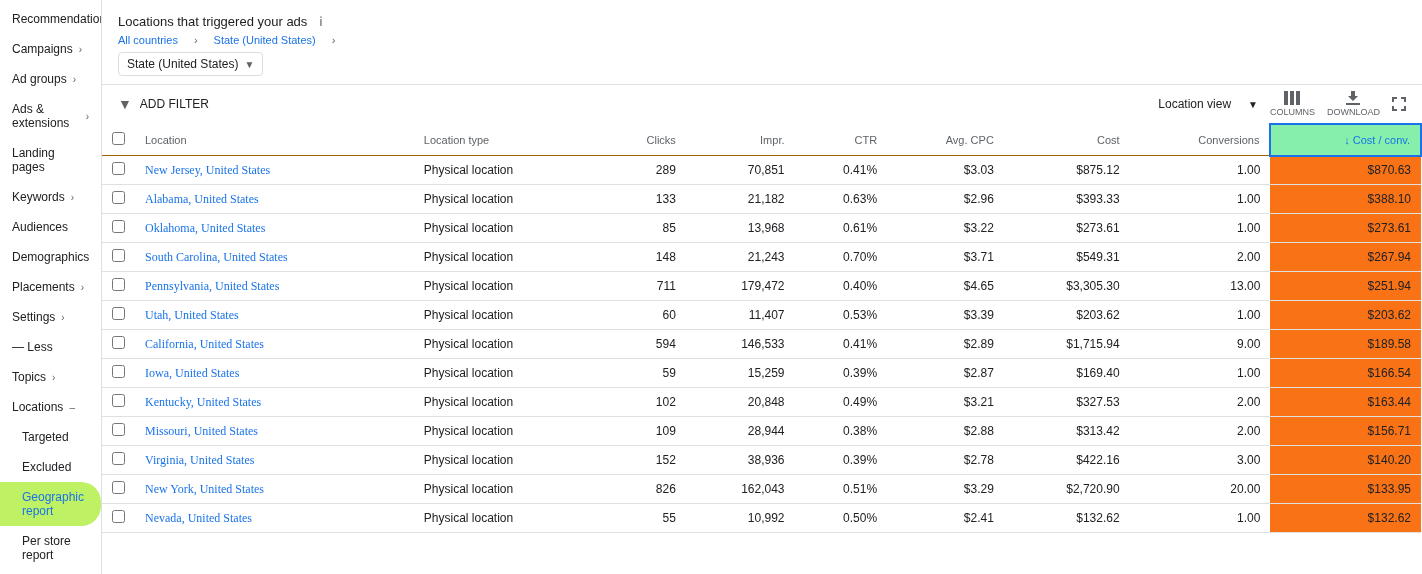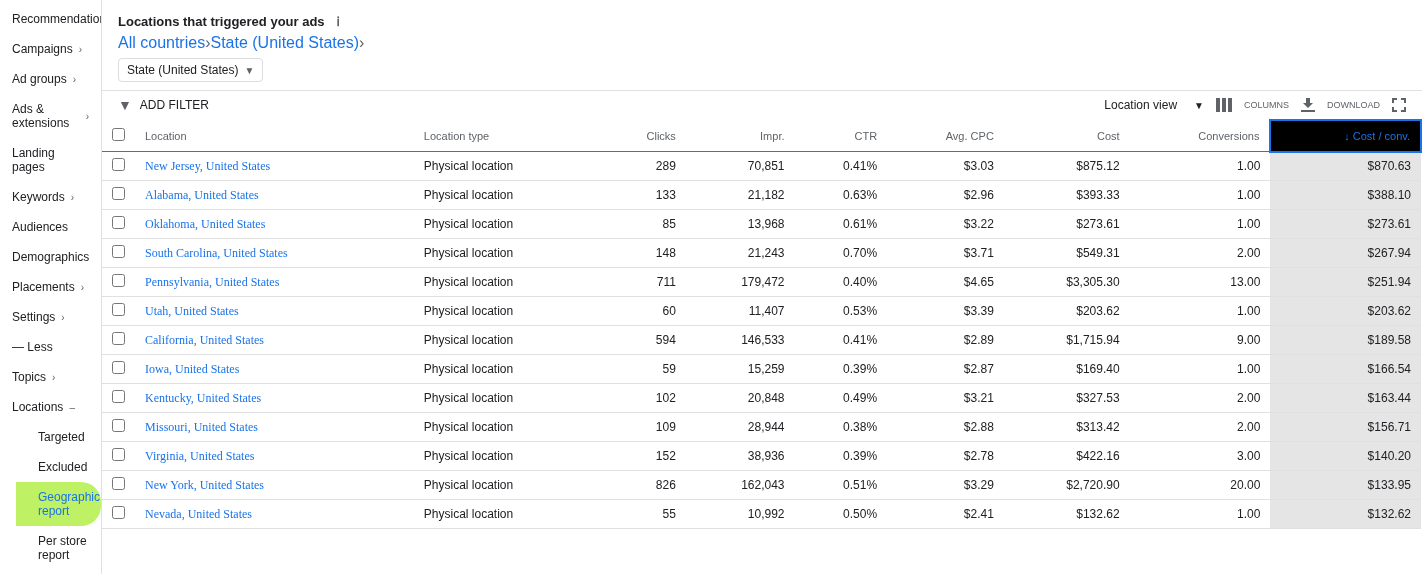--- a/index.html
+++ b/index.html
@@ -2,59 +2,59 @@
 <html><head>
   <meta charset="utf-8">
   <style>
     * { box-sizing: border-box; margin: 0; padding: 0; }
     body { font-family: Arial, sans-serif; font-size: 12px; color: #202124; background: #fff; display: flex; height: 574px; overflow: hidden; }
 
     
     .sidebar { width: 102px; background: #fff; border-right: 1px solid #e0e0e0; overflow-y: auto; flex-shrink: 0; padding-top: 4px; }
     .sidebar-item { padding: 8px 12px; cursor: pointer; color: #202124; font-size: 12px; display: flex; align-items: center; gap: 6px; }
     .sidebar-item.active { background: #bef264; color: #1a73e8; font-weight: 500; border-radius: 0 20px 20px 0; }
-    .sidebar-item.indented { padding-left: 22px; margin-left: 16px; }
+    .sidebar-item.indented { padding-left: 22px; }
     .sidebar-item .arrow { font-size: 10px; color: #5f6368; }
 
     
     .main { flex: 1; overflow: auto; padding: 0; }
 
     
     .header { padding: 12px 16px 8px 16px; }
-    .page-title { font-size: 13px; font-weight: 700; color: #202124; display: flex; align-items: center; gap: 12px; }
-    .breadcrumb { display: flex; align-items: center; gap: 0; font-size: 16px; color: #1a73e8; margin-top: 4px; }
+    .page-title { font-size: 13px; font-weight: 400; color: #202124; display: flex; align-items: center; gap: 12px; }
+    .breadcrumb { display: flex; align-items: center; gap: 16px; font-size: 11px; color: #1a73e8; margin-top: 4px; }
     .breadcrumb span.sep { color: #5f6368; }
     .dropdown-row { margin-top: 6px; }
     .dropdown-select { border: 1px solid #dadce0; border-radius: 4px; padding: 4px 8px; font-size: 12px; background: #fff; cursor: pointer; display: inline-flex; align-items: center; gap: 6px; }
 
     
     .toolbar { display: flex; align-items: center; justify-content: space-between; padding: 6px 16px; border-top: 1px solid #e0e0e0; }
     .toolbar-left { display: flex; align-items: center; gap: 8px; }
     .filter-btn { display: flex; align-items: center; gap: 6px; cursor: pointer; color: #202124; font-size: 12px; font-weight: 500; }
     .toolbar-right { display: flex; align-items: center; gap: 12px; }
     .location-view { display: flex; align-items: center; gap: 17px; font-size: 12px; color: #202124; cursor: pointer; }
-    .icon-btn { display: flex; align-items: center; justify-content: center; cursor: pointer; color: #5f6368; font-size: 11px; gap: 12px; flex-direction: row; }
+    .icon-btn { display: flex; align-items: center; justify-content: center; cursor: pointer; color: #5f6368; font-size: 11px; gap: 2px; flex-direction: column; }
     .icon-btn span.label { font-size: 9px; color: #5f6368; }
 
     
     .table-wrapper { overflow-x: auto; }
     table { width: 100%; border-collapse: collapse; font-size: 12px; }
     thead tr { border-bottom: 1px solid #a16207; }
     thead th { padding: 8px 10px; text-align: right; font-weight: 500; color: #5f6368; font-size: 11px; white-space: nowrap; }
     thead th.left { text-align: left; }
     tbody tr { border-bottom: 1px solid #e0e0e0; }
     tbody td { padding: 6px 10px; text-align: right; color: #202124; font-size: 12px; }
     tbody td.left { text-align: left; }
     tbody td.link { color: #1a73e8; cursor: pointer; font-family: Liberation Serif, serif; }
     .checkbox-cell { width: 30px; text-align: center !important; }
     input[type="checkbox"] { cursor: pointer; }
 
     
-    .col-sorted { background: #e5e5e5; }
-    th.col-sorted { background: #000000; border: 2px solid #1a73e8; color: #1a73e8; margin-top: 28px; }
+    .col-sorted { background: #f97316; }
+    th.col-sorted { background: #86efac; border: 2px solid #1a73e8; color: #1a73e8; margin-top: 28px; }
 
     
     .main::-webkit-scrollbar { width: 6px; height: 6px; }
     .main::-webkit-scrollbar-thumb { background: #dadce0; border-radius: 3px; }
   </style>
 </head>
 <body>
 
 <nav class="sidebar">
 

